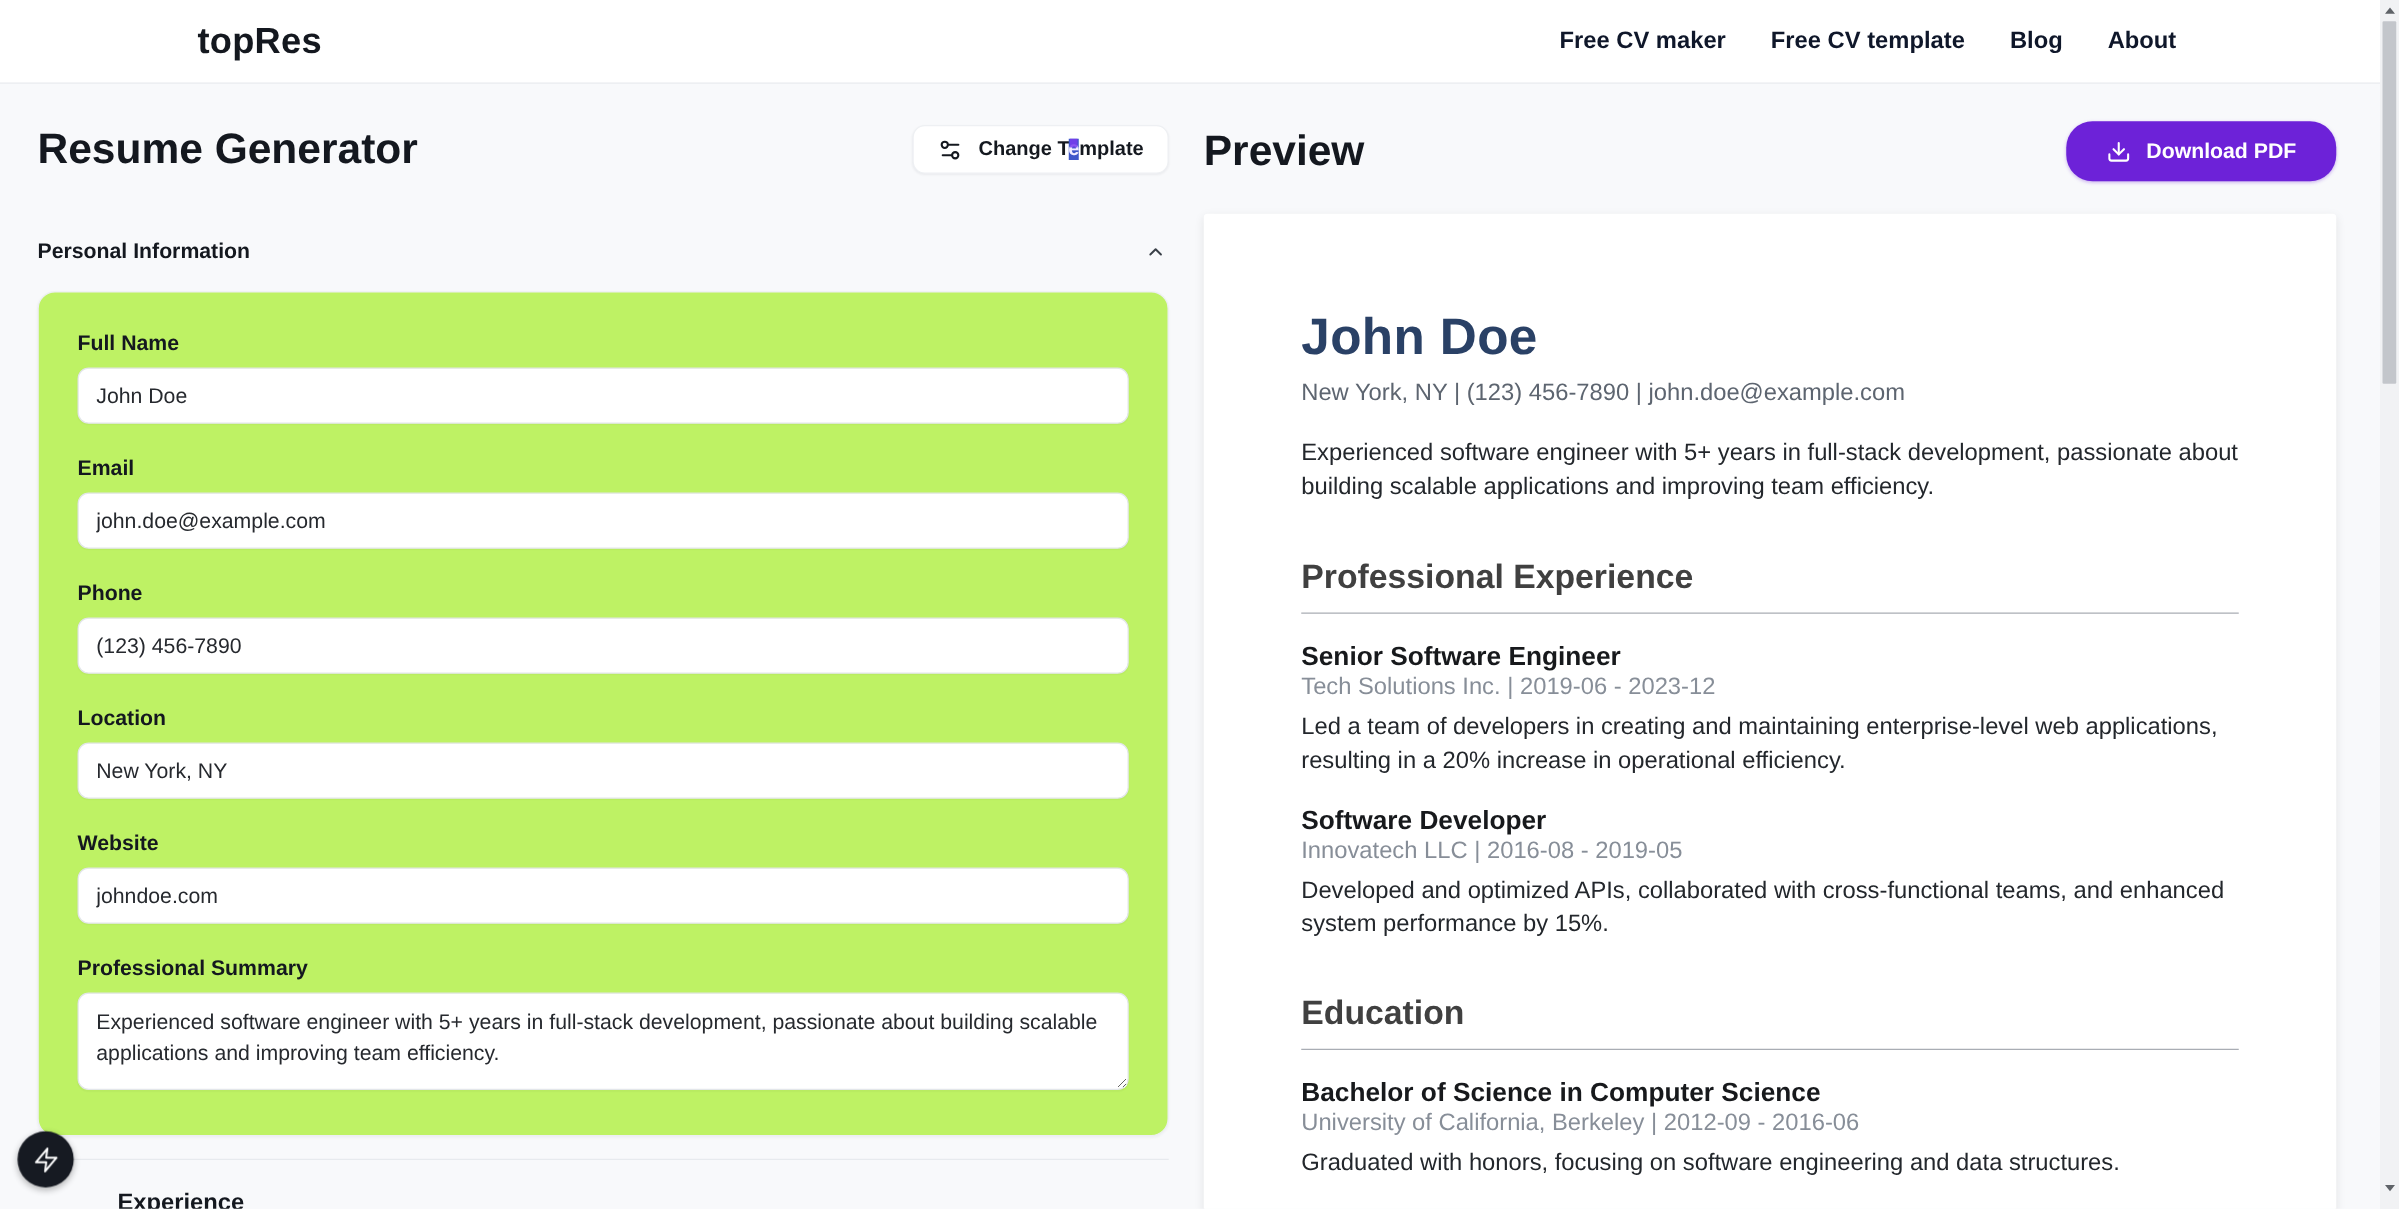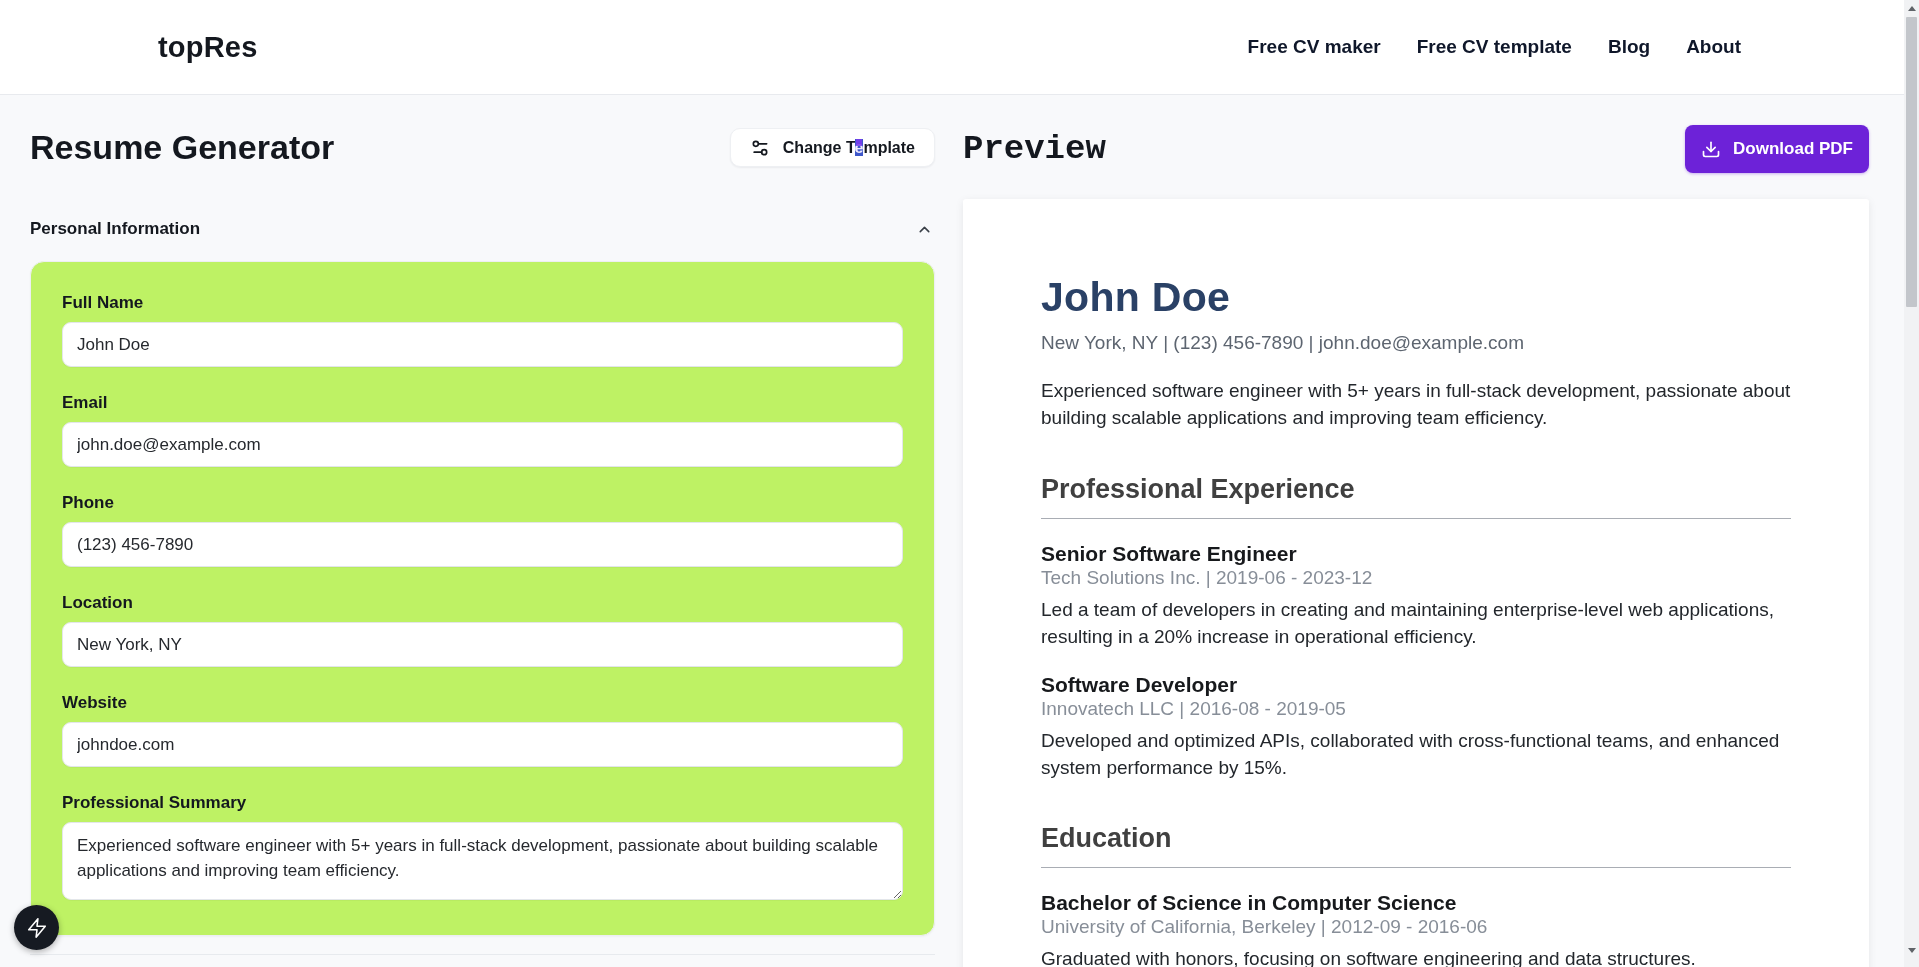--- a/index.html
+++ b/index.html
@@ -4,21 +4,21 @@
 <style>
   * { margin:0; padding:0; box-sizing:border-box; }
   html,body { width:1919px; height:967px; overflow:hidden; }
   body {
     font-family:"Liberation Sans","DejaVu Sans",sans-serif;
     background:#f8f9fb; color:#14181f; position:relative;
   }
 
   
   .topbar {
-    height:95px; background:#fff; border-bottom:1px solid #e8eaee;
+    height:67px; background:#fff; border-bottom:1px solid #e8eaee;
     display:flex; align-items:center; padding:0 178px 0 158px;
   }
   .logo { font-size:29px; font-weight:800; letter-spacing:.2px; cursor:pointer; }
   .nav { margin-left:auto; display:flex; gap:36px; }
   .nav a { font-size:19px; font-weight:600; color:#0f172a; text-decoration:none; cursor:pointer; }
 
   
   .main { display:flex; padding-left:30px; }
   .left-col  { width:905px; flex:none; }
   .right-col { width:906px; flex:none; margin-left:28px; }
@@ -61,24 +61,24 @@
   .partial-heading { margin-top:24px; margin-left:64px; font-size:19px; font-weight:700; color:#14181f; cursor:pointer; }
 
   .fab {
     position:fixed; left:14px; top:905px; width:45px; height:45px; border-radius:50%;
     background:#161a22; display:flex; align-items:center; justify-content:center;
     box-shadow:0 2px 6px rgba(0,0,0,.3); cursor:pointer; z-index:40; border:none;
   }
 
   
   .right-top-row { margin-top:30px; height:48px; display:flex; align-items:center; justify-content:space-between; }
-  .preview-h1 { font-size:34px; font-weight:800; color:#14181f;font-family:Liberation Mono, monospace; }
+  .preview-h1 { font-size:34px; font-weight:800; color:#14181f; }
   .btn-download {
-    display:inline-flex; align-items:center; gap:12px; height:48px; padding:0 16px;
-    background:#6d22d8; color:#fff; border:none; border-radius:8px;
+    display:inline-flex; align-items:center; gap:12px; height:48px; padding:0 32px;
+    background:#6d22d8; color:#fff; border:none; border-radius:21px;
     font-size:17px; font-weight:600; font-family:inherit; cursor:pointer;
     box-shadow:0 1px 3px rgba(109,34,216,.35);
   }
 
   .resume-page {
     margin-top:26px; background:#fff; border-radius:3px;
     box-shadow:0 2px 8px rgba(0,0,0,.08);
     padding:75px 78px 60px; min-height:920px;
   }
   .resume-name { font-size:41px; font-weight:700; color:#2a4166; letter-spacing:.3px; }

